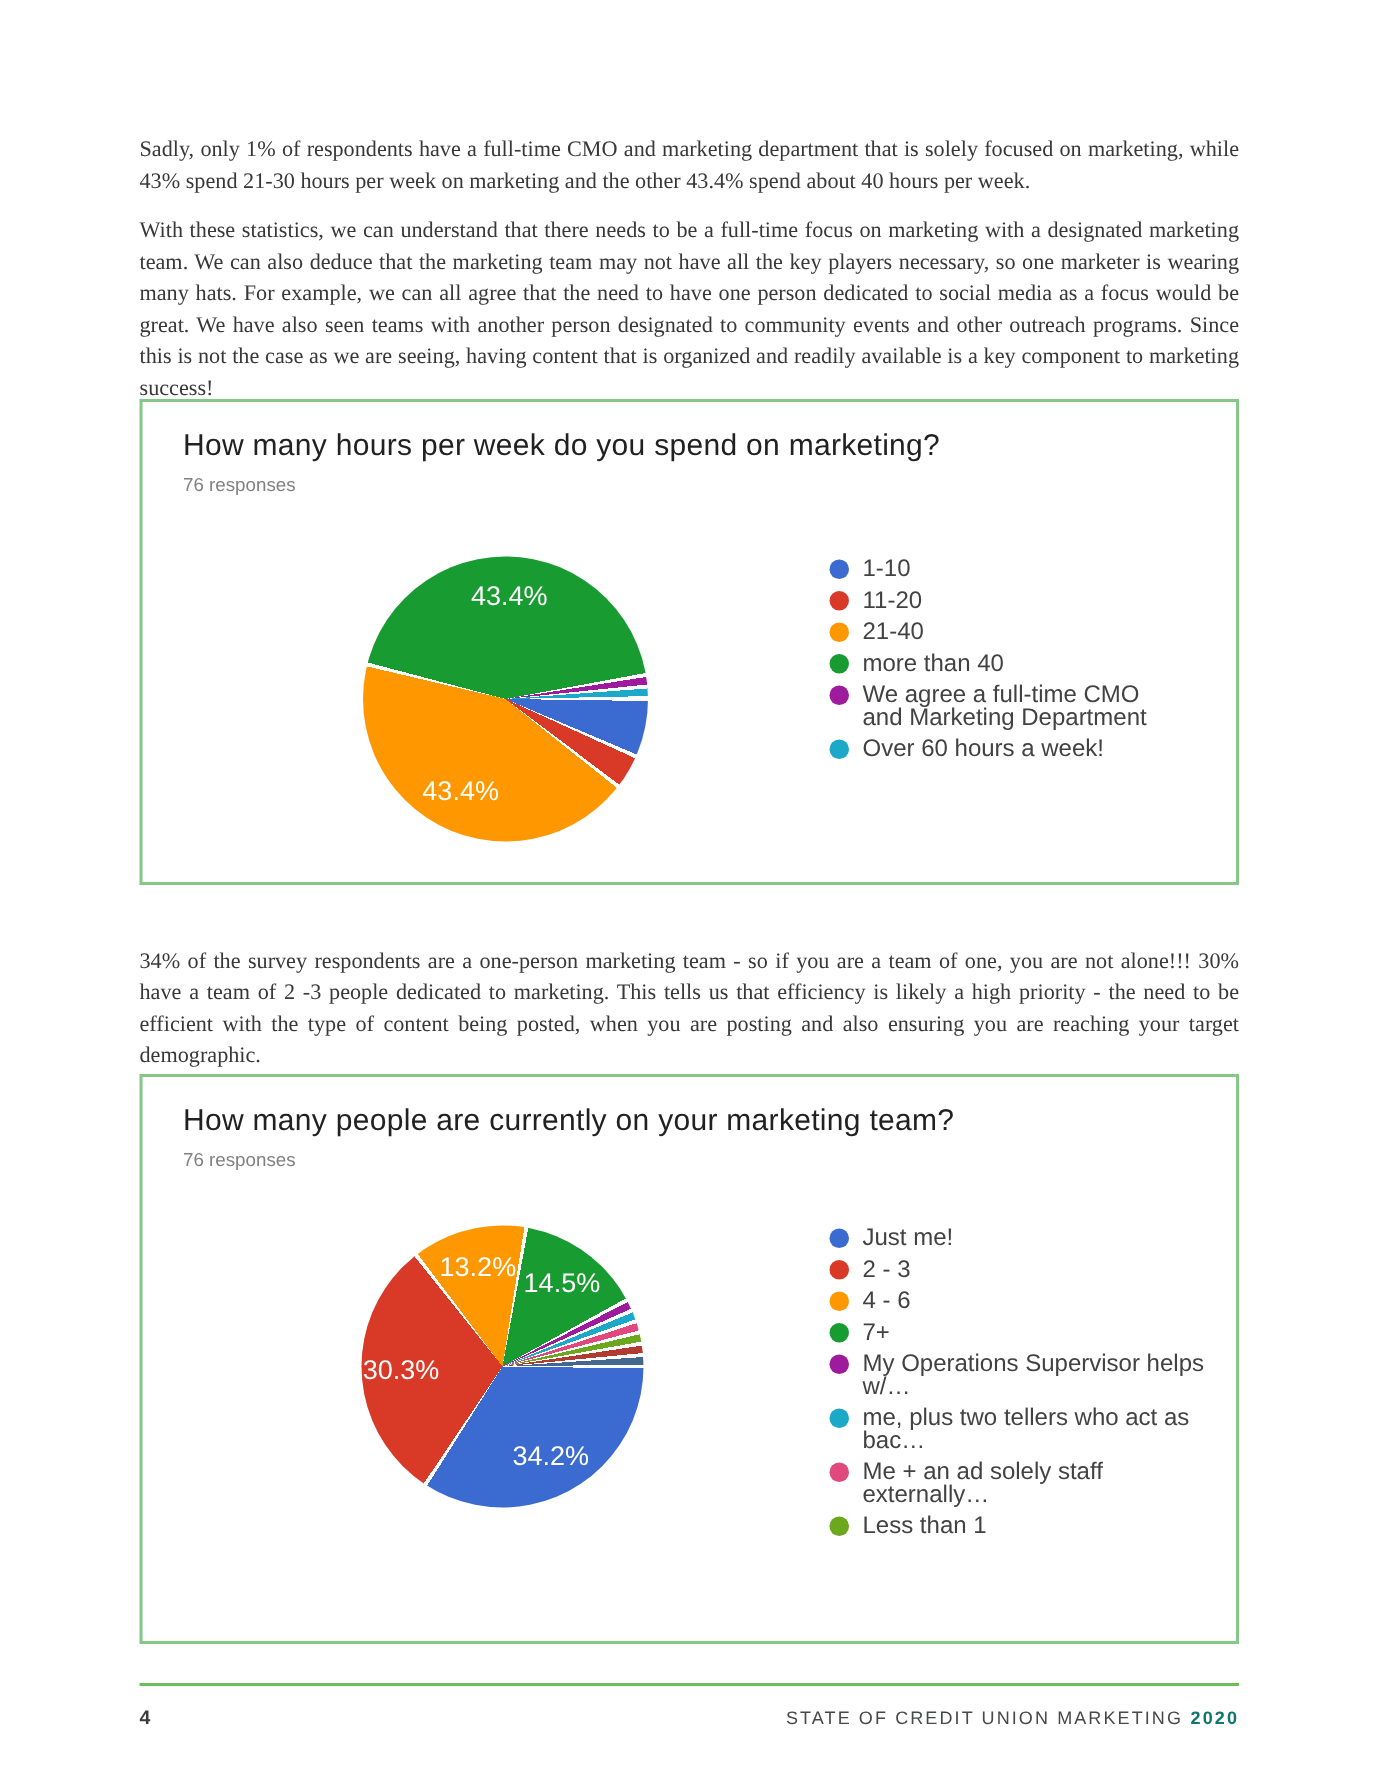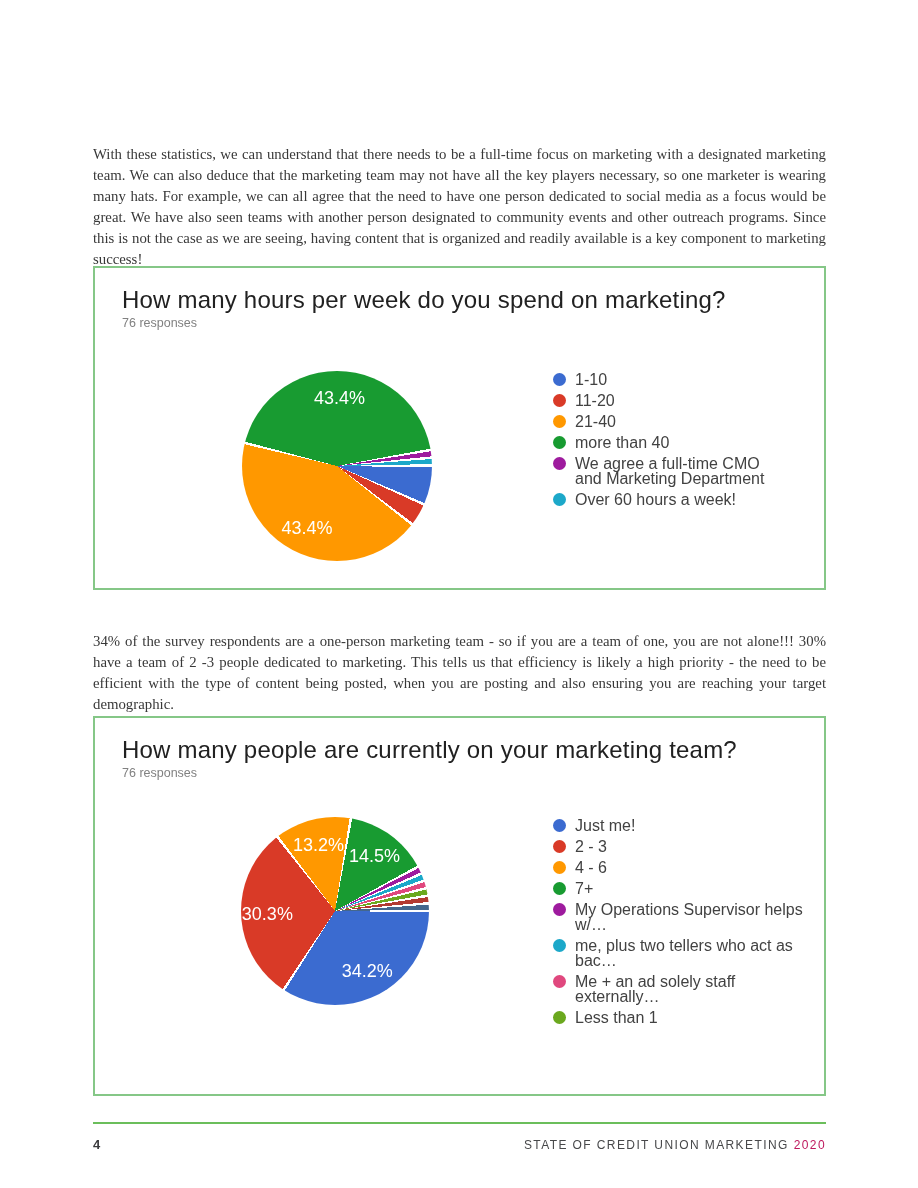--- a/index.html
+++ b/index.html
@@ -18,21 +18,21 @@
   .chart-card {
     position:absolute; left:93px; width:733px; background:#ffffff;
     border:2px solid #85C787; box-sizing:border-box;
     font-family:"Liberation Sans", sans-serif;
   }
   #card1 { top:266px; height:324px; }
   #card2 { top:716px; height:380px; }
 
   .chart-title {
     position:absolute; left:27px; top:18px; margin:0;
-    font-size:24px; font-weight:normal; color:#212121; letter-spacing:0.2px;
+    font-size:20px; font-weight:normal; color:#212121; letter-spacing:0.2px;
     white-space:nowrap;
   }
   .chart-responses {
     position:absolute; left:27px; top:48px;
     font-size:12.5px; color:#818181;
   }
 
   .pie { position:absolute; border-radius:50%; }
   #pie1 { left:147px; top:103px; width:190px; height:190px; }
   #pie2 { left:146px; top:99px;  width:188px; height:188px; }
@@ -49,27 +49,28 @@
   .legend-item { display:flex; align-items:flex-start; }
   .legend-dot { width:13px; height:13px; border-radius:50%; flex:0 0 13px; margin-top:1px; }
   .legend-label { margin-left:9px; font-size:16px; color:#424242; line-height:15px; }
   #legend1 .legend-label { max-width:195px; }
 
   .footer { position:absolute; left:93px; top:1122px; width:733px; font-family:"Liberation Sans", sans-serif; }
   .footer-line { height:2px; background:#6BBE5B; }
   .footer-row { display:flex; justify-content:space-between; align-items:baseline; margin-top:13px; }
   .page-number { font-size:13px; font-weight:bold; color:#3B3B3D; }
   .footer-title { font-size:12px; letter-spacing:1.4px; color:#47484A; }
-  .footer-year { font-weight:normal; color:#be185d; margin-left:5px; letter-spacing:1.4px; }
+  .footer-year { font-weight:bold; color:#0f766e; margin-left:5px; letter-spacing:1.4px; }
 </style>
 </head>
 <body>
 
 <div class="page">
 
+  <p class="para" id="para1">Sadly, only 1% of respondents have a full-time CMO and marketing department that is solely focused on marketing, while 43% spend 21-30 hours per week on marketing and the other 43.4% spend about 40 hours per week.</p>
   <p class="para" id="para2">With these statistics, we can understand that there needs to be a full-time focus on marketing with a designated marketing team. We can also deduce that the marketing team may not have all the key players necessary, so one marketer is wearing many hats. For example, we can all agree that the need to have one person dedicated to social media as a focus would be great. We have also seen teams with another person designated to community events and other outreach programs. Since this is not the case as we are seeing, having content that is organized and readily available is a key component to marketing success!</p>
 
   <section class="chart-card" id="card1">
     <h2 class="chart-title">How many hours per week do you spend on marketing?</h2>
     <div class="chart-responses">76 responses</div>
     <div class="pie" id="pie1" style="background: conic-gradient(from 90deg, rgb(255, 255, 255) 0%, rgb(255, 255, 255) 0.225%, rgb(59, 107, 208) 0.225%, rgb(59, 107, 208) 6.375%, rgb(255, 255, 255) 6.375%, rgb(255, 255, 255) 6.6%, rgb(255, 255, 255) 6.6%, rgb(255, 255, 255) 6.825%, rgb(217, 58, 39) 6.825%, rgb(217, 58, 39) 10.275%, rgb(255, 255, 255) 10.275%, rgb(255, 255, 255) 10.5%, rgb(255, 255, 255) 10.5%, rgb(255, 255, 255) 10.725%, rgb(255, 152, 0) 10.725%, rgb(255, 152, 0) 53.675%, rgb(255, 255, 255) 53.675%, rgb(255, 255, 255) 53.9%, rgb(255, 255, 255) 53.9%, rgb(255, 255, 255) 54.125%, rgb(24, 155, 49) 54.125%, rgb(24, 155, 49) 97.075%, rgb(255, 255, 255) 97.075%, rgb(255, 255, 255) 97.3%, rgb(255, 255, 255) 97.3%, rgb(255, 255, 255) 97.525%, rgb(158, 27, 158) 97.525%, rgb(158, 27, 158) 98.375%, rgb(255, 255, 255) 98.375%, rgb(255, 255, 255) 98.6%, rgb(255, 255, 255) 98.6%, rgb(255, 255, 255) 98.825%, rgb(28, 168, 201) 98.825%, rgb(28, 168, 201) 99.675%, rgb(255, 255, 255) 99.675%, rgb(255, 255, 255) 99.9%, rgb(255, 255, 255) 99.9%, rgb(255, 255, 255) 100%);">
         <span class="slice-label" style="left: 65.1013px; top: 156.519px;">43.4%</span>
         <span class="slice-label" style="left: 97.578px; top: 26.6486px;">43.4%</span>
       </div>
     <div class="legend" id="legend1">

